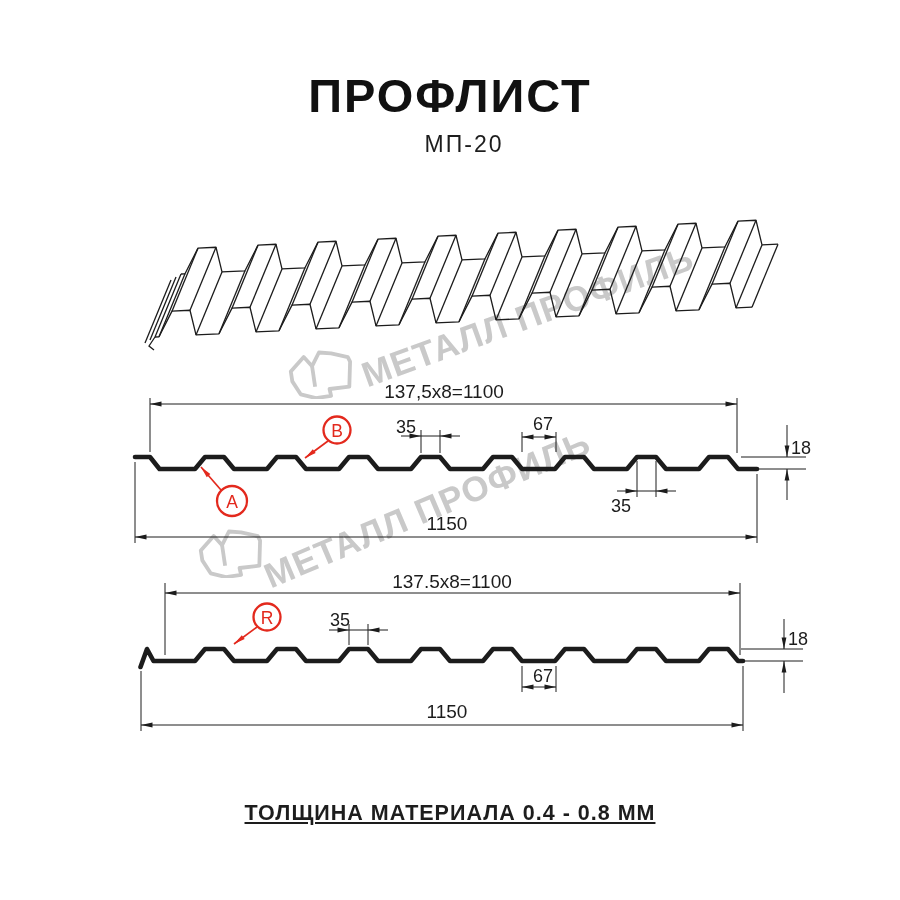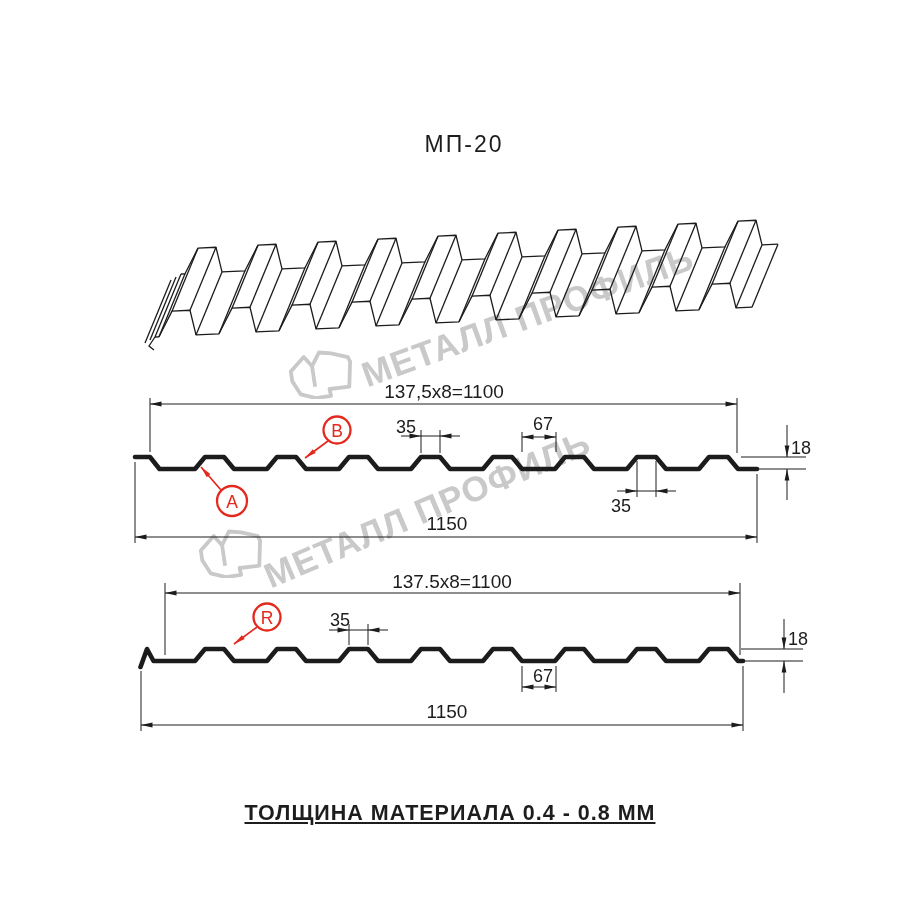--- a/index.html
+++ b/index.html
@@ -21,20 +21,21 @@
   text.d18{font-size:18px;fill:#1c1c1c;font-family:"Liberation Sans",sans-serif;}
   text.mid{text-anchor:middle;}
   text.rlbl{font-size:17.5px;fill:#e3291d;text-anchor:middle;font-family:"Liberation Sans",sans-serif;}
   circle.redc{fill:none;stroke:#e3291d;stroke-width:2.3px;}
 </style>
 </head>
 <body>
 
 <div class="page">
 
+  <div class="title">ПРОФЛИСТ</div>
   <div class="subtitle">МП-20</div>
 
   <div class="wm" style="left:287px;top:341px;">
     <svg width="76" height="58" viewBox="0 0 100 76">
       <path d="M7 53 L5 40 L22 21 L33 33 L42 15 L58 16 L80 21 L83 27 L82 60 L56 63 L58 72 L38 75 L18 70 Z" fill="none" stroke="#c9c9c9" stroke-width="5" stroke-linejoin="round"></path>
       <path d="M33 33 L37 60" fill="none" stroke="#c9c9c9" stroke-width="5"></path>
     </svg>
   </div>
   <div class="wm wm-text wm1t">МЕТАЛЛ ПРОФИЛЬ</div>
 

